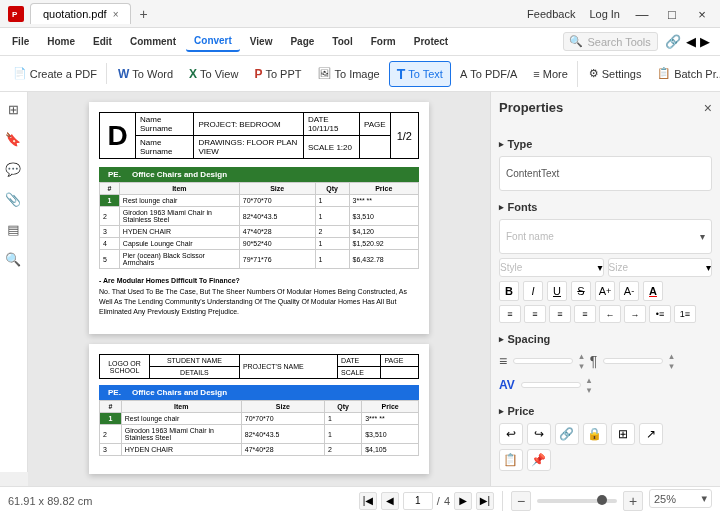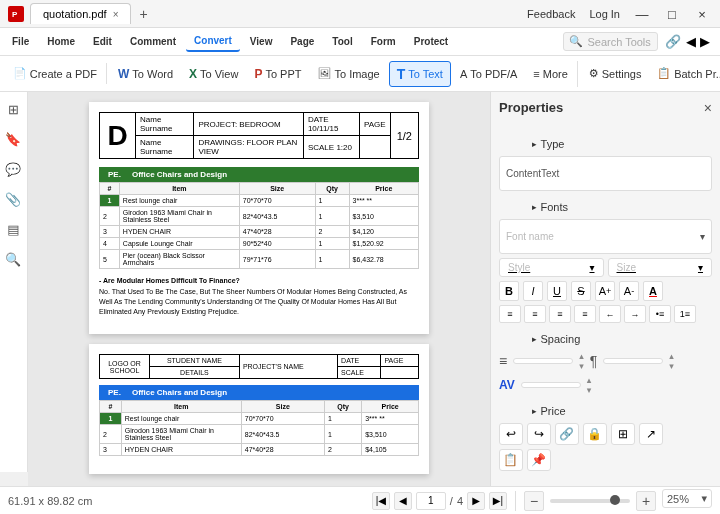--- a/index.html
+++ b/index.html
@@ -254,27 +254,26 @@
       display: flex;
       justify-content: space-between;
       align-items: flex-start;
       margin-bottom: 22px;
     }
     .panel-title { font-size: 13px; font-weight: bold; color: #333; }
     .panel-close { cursor: pointer; color: #555; font-size: 14px; }
     .panel-section { margin-bottom: 10px; }
     .panel-section-title {
       font-size: 11px;
-      font-weight: normal;
+      font-weight: bold;
       color: #333;
       display: flex;
       align-items: center;
       gap: 4px;
       margin-bottom: 6px;
-      margin-left: 33px;
     }
     .panel-section-title::before { content: '▸'; font-size: 9px; }
     .panel-field {
       background: #fff;
       border: 1px solid #ddd;
       border-radius: 3px;
       padding: 11px 6px;
       font-size: 10px;
       margin-bottom: 4px;
       color: #555;
@@ -284,24 +283,23 @@
     }
     .panel-field-row {
       display: flex;
       gap: 4px;
       margin-bottom: 4px;
     }
     .panel-field-small {
       background: #fff;
       border: 1px solid #ddd;
       border-radius: 3px;
-      padding: 3px 8px;
+      padding: 3px 0;
       font-size: 10px;
       flex: 1;
-      text-decoration: underline;
     }
     .font-controls {
       display: flex;
       gap: 4px;
       margin-bottom: 4px;
       flex-wrap: wrap;
     }
     .font-btn {
       width: 20px;
       height: 20px;
@@ -830,18 +828,18 @@
       <span>4</span>
       <button class="nav-btn">▶</button>
       <button class="nav-btn">▶|</button>
     </div>
     <div class="divider"></div>
     <div class="zoom-btn">−</div>
     <div class="zoom-slider">
       <div class="zoom-thumb"></div>
     </div>
     <div class="zoom-btn">+</div>
-    <div class="panel-field" style="width:50px;cursor:pointer;border:1px solid #ddd;padding:2px 4px;border-radius:3px;font-size:11px;display:flex;align-items:center;justify-content:space-between">
+    <div class="panel-field" style="width:63px;cursor:pointer;border:1px solid #ddd;padding:2px 4px;border-radius:3px;font-size:11px;display:flex;align-items:center;justify-content:space-between">
       <span>25%</span>
       <span>▾</span>
     </div>
   </div>
 </div>
 
 </body></html>

